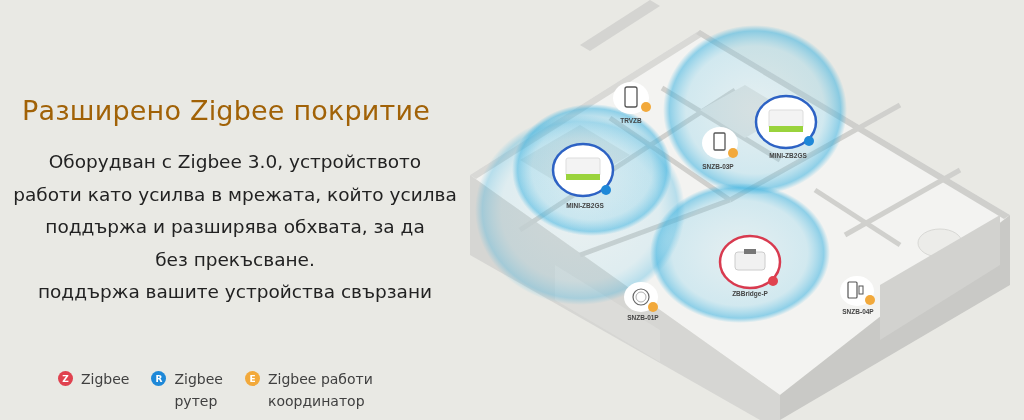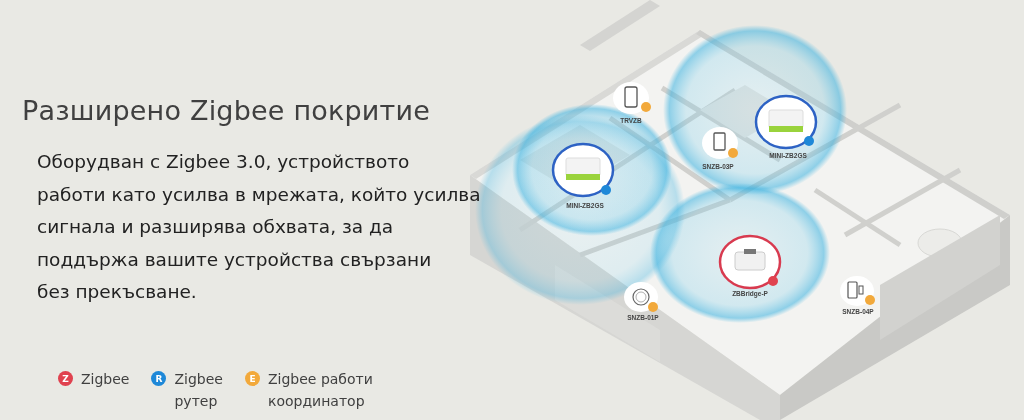--- a/index.html
+++ b/index.html
@@ -1,18 +1,18 @@
 <!DOCTYPE html>
 <html><head>
 <meta charset="utf-8">
 <style>
   html, body { margin:0; padding:0; }
   body { width:1024px; height:420px; overflow:hidden; background:#e9e9e4; font-family:"DejaVu Sans", sans-serif; position:relative; color:#1c1c1c; }
-  .title { position:absolute; left:22px; top:95px; font-size:27px; font-weight:normal; letter-spacing:0.2px; color:#404040; margin:0; white-space:nowrap; }
-  .desc { position:absolute; left:37px; top:146px; width:460px; font-size:18.5px; line-height:32.5px; color:#222; margin:0; }
+  .title { position:absolute; left:22px; top:95px; font-size:27px; font-weight:normal; letter-spacing:0.2px; color:#a16207; margin:0; white-space:nowrap; }
+  .desc { position:absolute; left:5px; top:146px; width:460px; font-size:18.5px; line-height:32.5px; color:#222; margin:0;text-align:center; }
   .desc span { display:block; white-space:nowrap; }
   .legend { position:absolute; left:58px; top:368px; display:flex; gap:0; }
   .legend-item { display:flex; align-items:flex-start; margin-right:22px; }
   .legend-dot { width:15px; height:15px; border-radius:50%; color:#fff; font-size:9px; font-weight:bold; display:flex; align-items:center; justify-content:center; margin-right:8px; margin-top:3px; flex:none; }
   .legend-text { font-size:14px; line-height:22px; color:#404040; }
   .legend-text span { display:block; white-space:nowrap; }
   .scene { position:absolute; left:0; top:0; width:1024px; height:420px; }
   .dlabel { font-family:"Liberation Sans", sans-serif; font-size:6.5px; fill:#444; font-weight:bold; }
 </style>
 </head>
@@ -117,23 +117,23 @@
     <circle cx="870" cy="300" r="5" fill="#f2a93b"></circle>
     <text class="dlabel" x="858" y="314" text-anchor="middle">SNZB-04P</text>
   </g>
 </svg>
 
 <h1 class="title">Разширено Zigbee покритие</h1>
 
 <p class="desc">
   <span>Оборудван с Zigbee 3.0, устройството</span>
   <span>работи като усилва в мрежата, който усилва</span>
-  <span>сигнала и разширява обхвата, за да</span>
+  <span>поддържа и разширява обхвата, за да</span>
+  <span>без прекъсване.</span>
   <span>поддържа вашите устройства свързани</span>
-  <span>без прекъсване.</span>
 </p>
 
 <div class="legend">
   <div class="legend-item">
     <div class="legend-dot" style="background:#e0424f">Z</div>
     <div class="legend-text">
       <span>Zigbee</span>
     </div>
   </div>
   <div class="legend-item">

